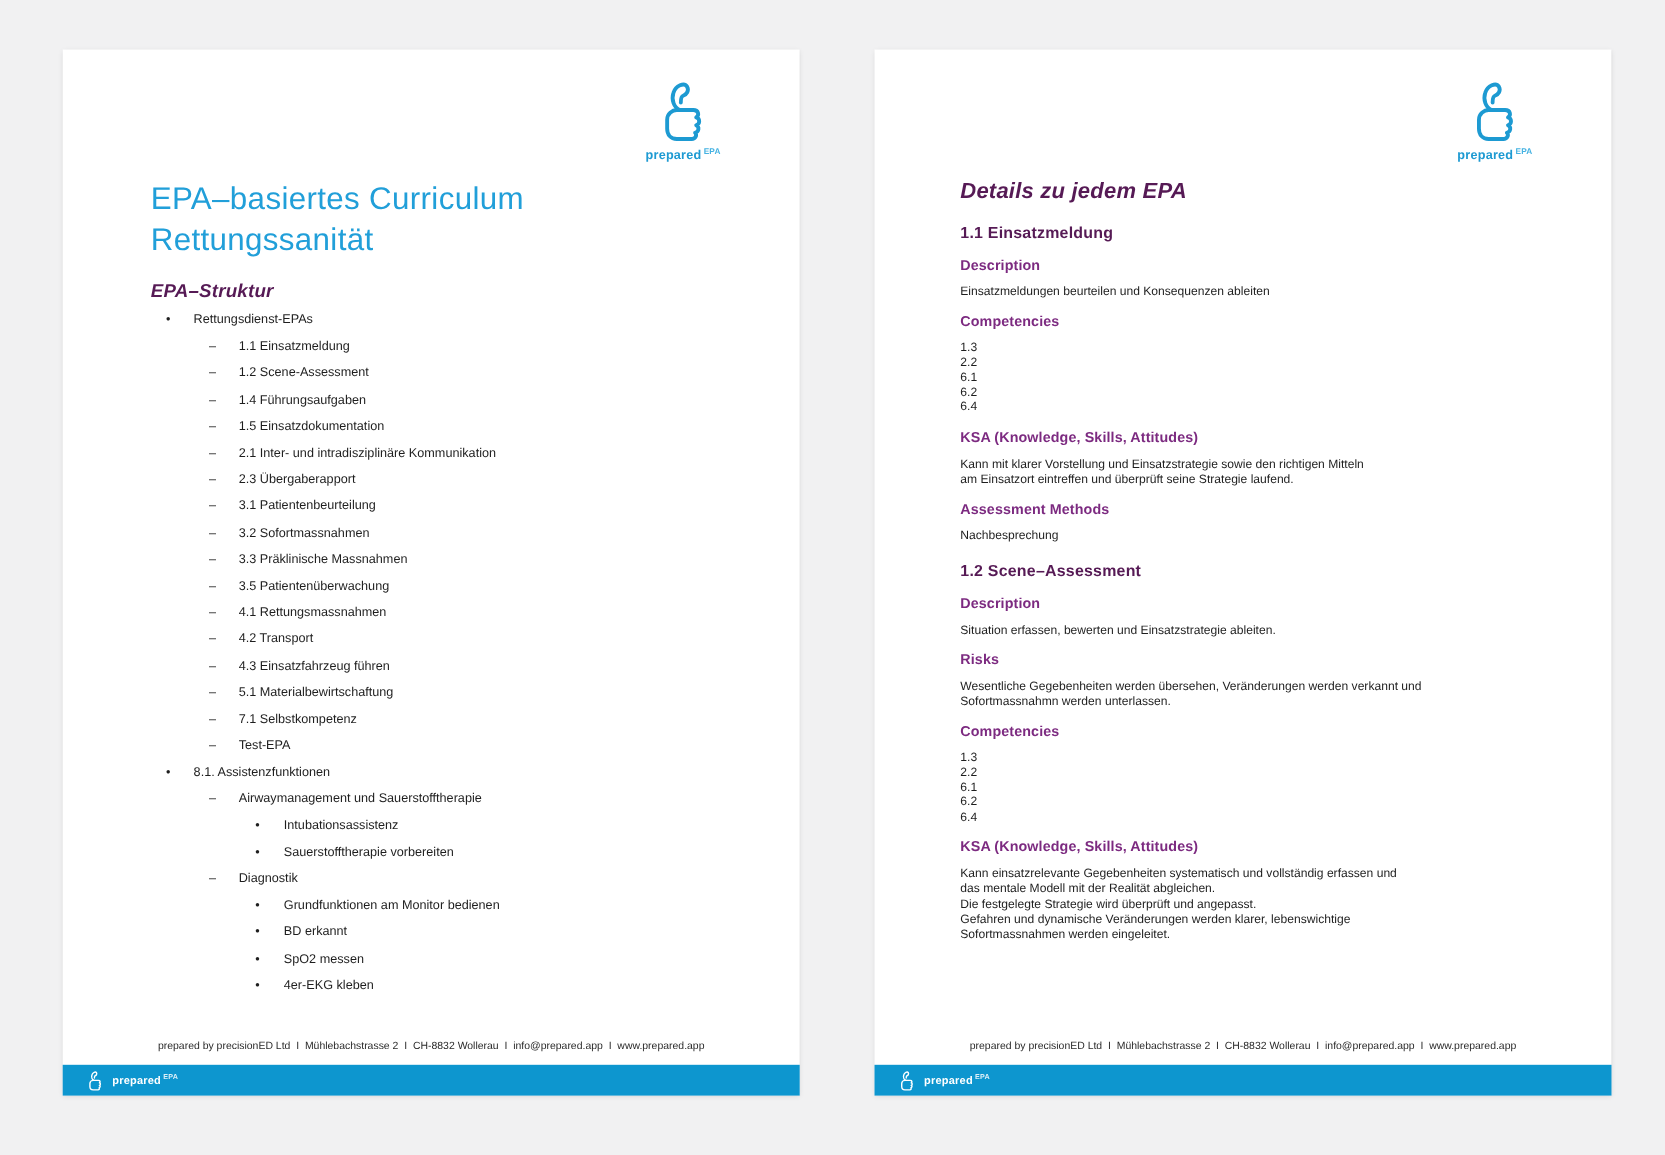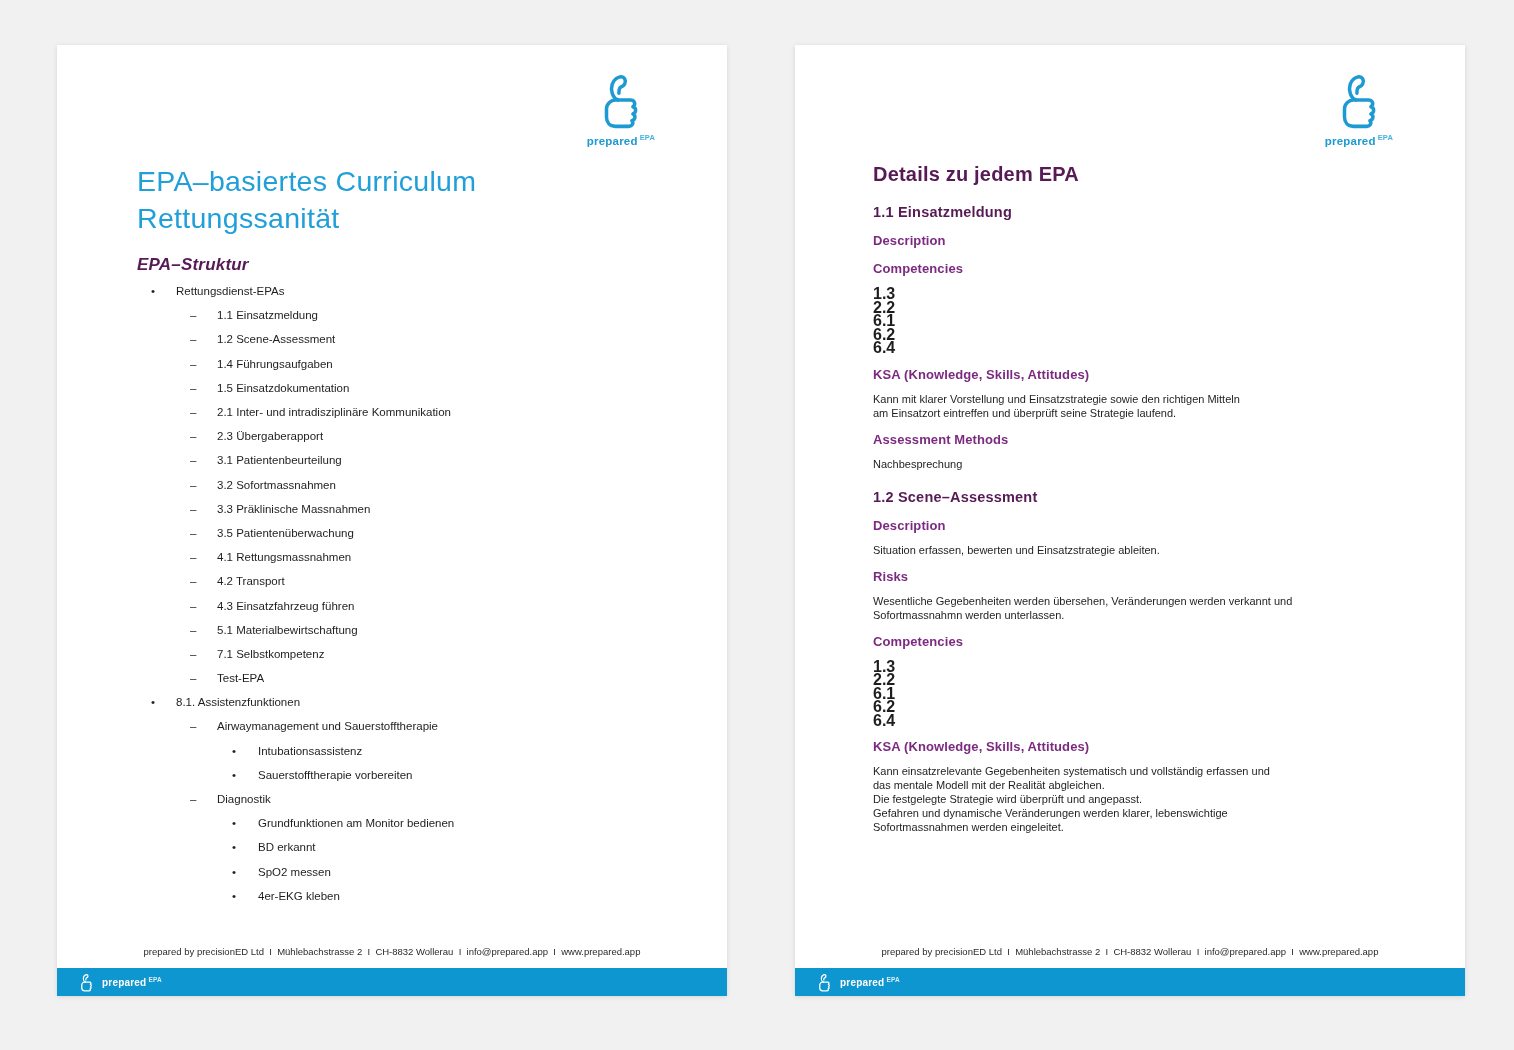--- a/index.html
+++ b/index.html
@@ -39,25 +39,25 @@
   }
   .epa-list { position:absolute; left:0; top:234px; width:100%; }
   .li { display:flex; height:24.2px; align-items:center; font-size:11.5px; color:var(--body-text,#1e1e1e); }
   .li .bullet { flex:none; }
   .level-1 { padding-left:94px; }  .level-1 .bullet { width:25px; }
   .level-2 { padding-left:133px; } .level-2 .bullet { width:27px; }
   .level-3 { padding-left:175px; } .level-3 .bullet { width:26px; }
 
   
   .p2-content { position:absolute; left:78px; top:117px; right:58px; }
-  .p2-h1 { font-size:20px; line-height:24px; font-weight:bold; letter-spacing:.2px; color:var(--heading-dark-purple,#561a55); }
+  .p2-h1 { font-size:20px; line-height:24px; font-weight:bold; letter-spacing:.2px; color:var(--heading-dark-purple,#561a55);font-style:italic; }
   .p2-h2 { font-size:14.5px; line-height:18px; font-weight:bold; letter-spacing:.2px; color:var(--heading-dark-purple,#561a55); margin-top:17px; }
   .p2-h3 { font-size:13px; line-height:16px; font-weight:bold; letter-spacing:.1px; color:var(--heading-purple,#7c2a80); margin-top:12px; }
   .p2-p  { font-size:11px; line-height:14px; margin-top:9px; color:var(--body-text,#1e1e1e); }
-  .p2-lines { font-size:16px; line-height:13.5px; margin-top:10px; white-space:pre-line; color:var(--body-text,#1e1e1e);font-weight:bold; }
+  .p2-lines { font-size:11px; line-height:13.5px; margin-top:10px; white-space:pre-line; color:var(--body-text,#1e1e1e); }
   .p2-para  { font-size:11px; line-height:14px; margin-top:9px; white-space:pre-line; color:var(--body-text,#1e1e1e); }
 
   
   .page-footer {
     position:absolute; bottom:39px; left:0; width:100%;
     text-align:center; font-size:9.5px; color:#2a2a2a; white-space:pre;
   }
   .footer-bar {
     position:absolute; left:0; right:0; bottom:0; height:28px;
     background:var(--bar-blue,#0d96cf);
@@ -215,20 +215,21 @@
         <path d="M20 27 L31 27 C35.5 27 36.5 31.5 33.5 33.5 C37 34.5 37 39 33.5 40.5 C36.5 42 36 46 32.5 47 C34.5 49 33 52.5 29.5 52.5 L16.5 52.5 C11 52.5 8 48.5 8 43.5 L8 35.5 C8 30.5 12.5 27 16.5 27 Z"></path>
       </svg>
       <div class="logo-text"><span>prepared</span><span class="logo-sup">EPA</span></div>
     </div>
 
     <div class="p2-content">
       <div class="p2-h1">Details zu jedem EPA</div>
 
     <div class="p2-h2">1.1 Einsatzmeldung</div>
         <div class="p2-h3">Description</div>
+        <div class="p2-p">Einsatzmeldungen beurteilen und Konsequenzen ableiten</div>
         <div class="p2-h3">Competencies</div>
         <div class="p2-lines">1.3
 2.2
 6.1
 6.2
 6.4</div>
         <div class="p2-h3">KSA (Knowledge, Skills, Attitudes)</div>
         <div class="p2-para">Kann mit klarer Vorstellung und Einsatzstrategie sowie den richtigen Mitteln
 am Einsatzort eintreffen und überprüft seine Strategie laufend.</div>
         <div class="p2-h3">Assessment Methods</div>

